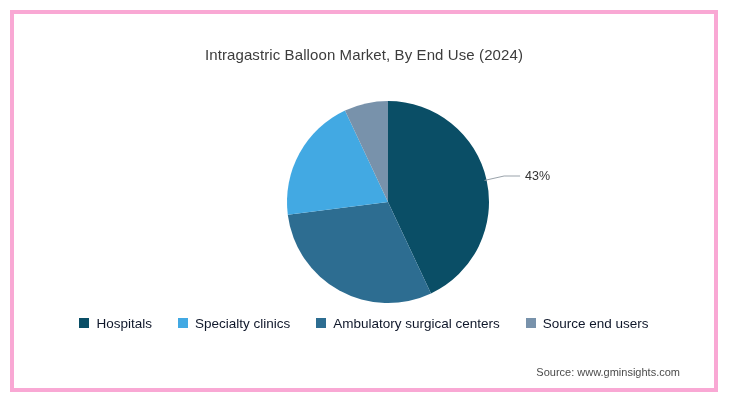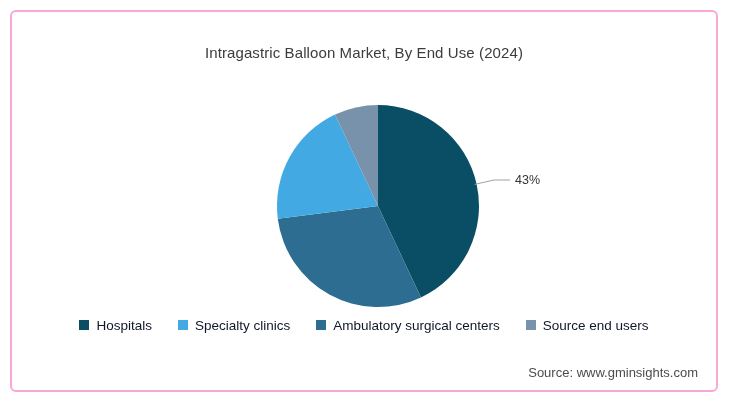--- a/index.html
+++ b/index.html
@@ -13,42 +13,41 @@
     font-family: "Liberation Sans", sans-serif;
     overflow: hidden;
   }
   #figure-frame {
     position: absolute;
     left: 10px;
     top: 10px;
     width: 708px;
     height: 382px;
     box-sizing: border-box;
-    border: 2px solid #f9a8d4;
-    border-radius: 6px;
+    border: 4px solid #f9a8d4;
+    border-radius: 0;
     background: #ffffff;
   }
   #chart-title {
     position: absolute;
     left: 0;
     top: 32px;
     width: 100%;
     text-align: center;
     font-size: 15px;
     color: #3c3c3c;
     letter-spacing: 0.1px;
     white-space: nowrap;
   }
   #pie-area {
     position: absolute;
-    left: 0;
+    left: 8px;
     top: 0;
     width: 708px;
     height: 382px;
-    margin-top: 6px;
   }
   #pie-svg {
     position: absolute;
     left: 146px;
     top: 64px;
     width: 400px;
     height: 230px;
     overflow: visible;
   }
   #legend {
@@ -75,23 +74,23 @@
     flex: 0 0 auto;
     display: inline-block;
   }
   .legend-label {
     font-size: 13.5px;
     color: #0f172a;
     line-height: 1;
   }
   #source-note {
     position: absolute;
-    right: 18px;
+    right: 34px;
     bottom: 10px;
-    font-size: 13px;
+    font-size: 11px;
     color: #4b4b4b;
     white-space: nowrap;
   }
   .slice-label {
     font-size: 12.5px;
     fill: #333333;
     font-family: "Liberation Sans", sans-serif;
   }
 </style>
 </head>

